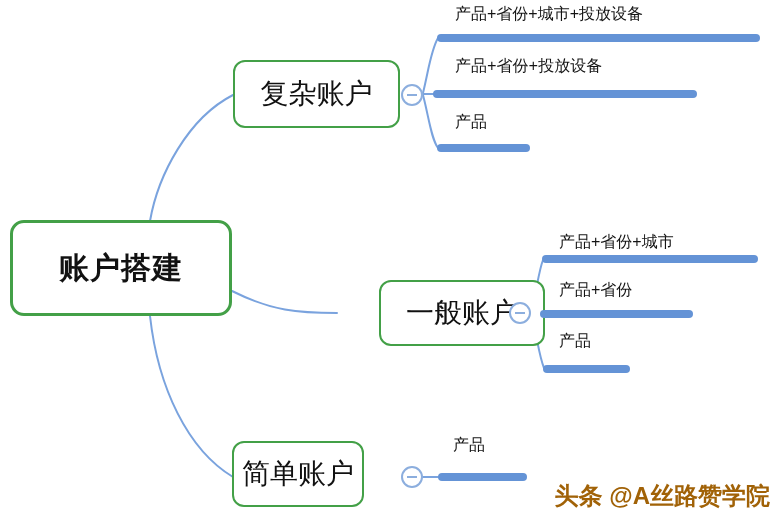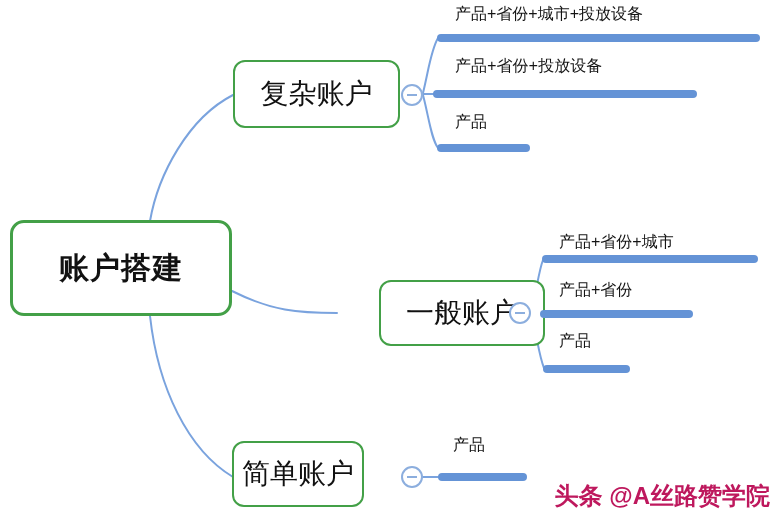--- a/index.html
+++ b/index.html
@@ -27,21 +27,21 @@
 
   .collapse-btn{
     position:absolute;width:22px;height:22px;border-radius:50%;
     background:#fff;border:2px solid #8caede;box-sizing:border-box;
     display:flex;align-items:center;justify-content:center;cursor:pointer;
   }
   .collapse-btn .minus{display:block;width:10px;height:2px;background:#8caede;}
 
   .watermark{
     position:absolute;right:6px;bottom:4px;font-size:24px;font-weight:700;
-    color:#be185d;text-shadow:1px 1px 0 #ffffff,2px 2px 1px rgba(255,255,255,.85);
+    color:#a16207;text-shadow:1px 1px 0 #ffffff,2px 2px 1px rgba(255,255,255,.85);
     white-space:nowrap;
   }
 </style>
 </head>
 <body>
 
 <div class="canvas">
 
   <svg class="wires" viewBox="0 0 776 516">
     <path d="M 150 221 C 158 175 188 118 233 95"></path>

